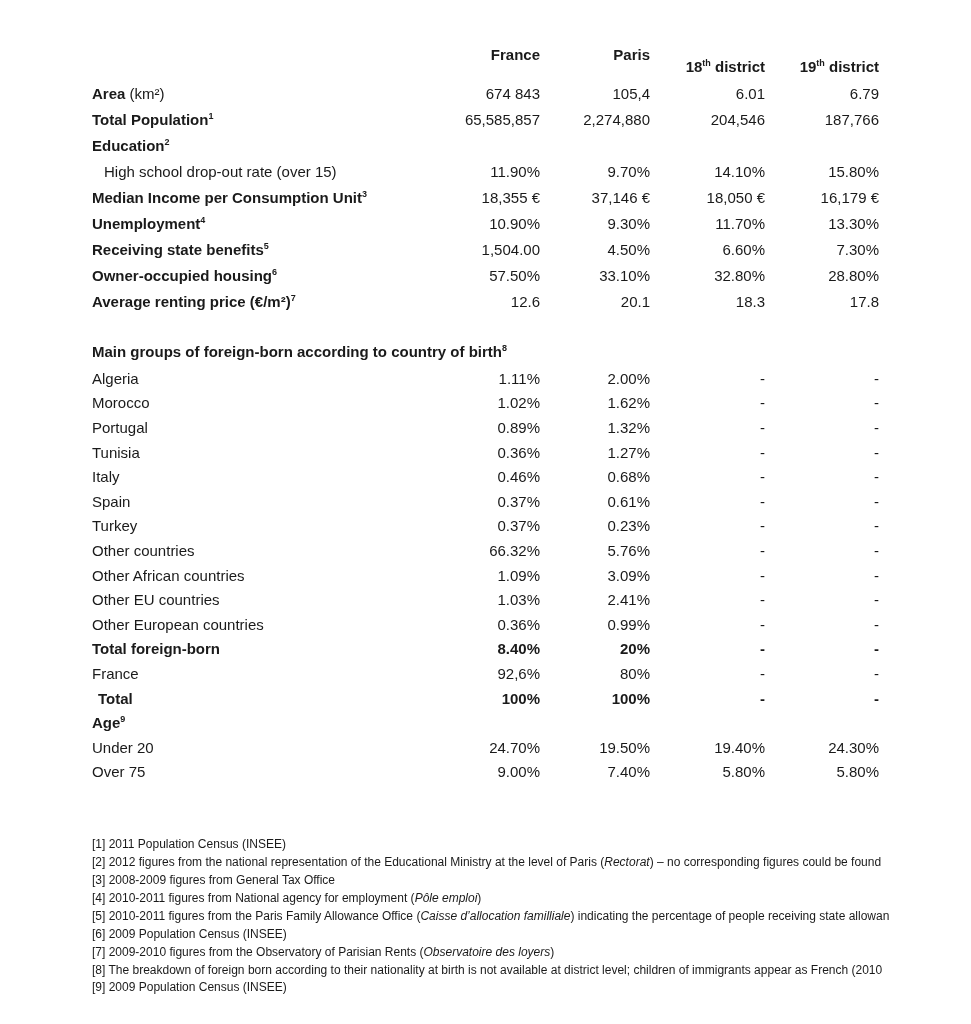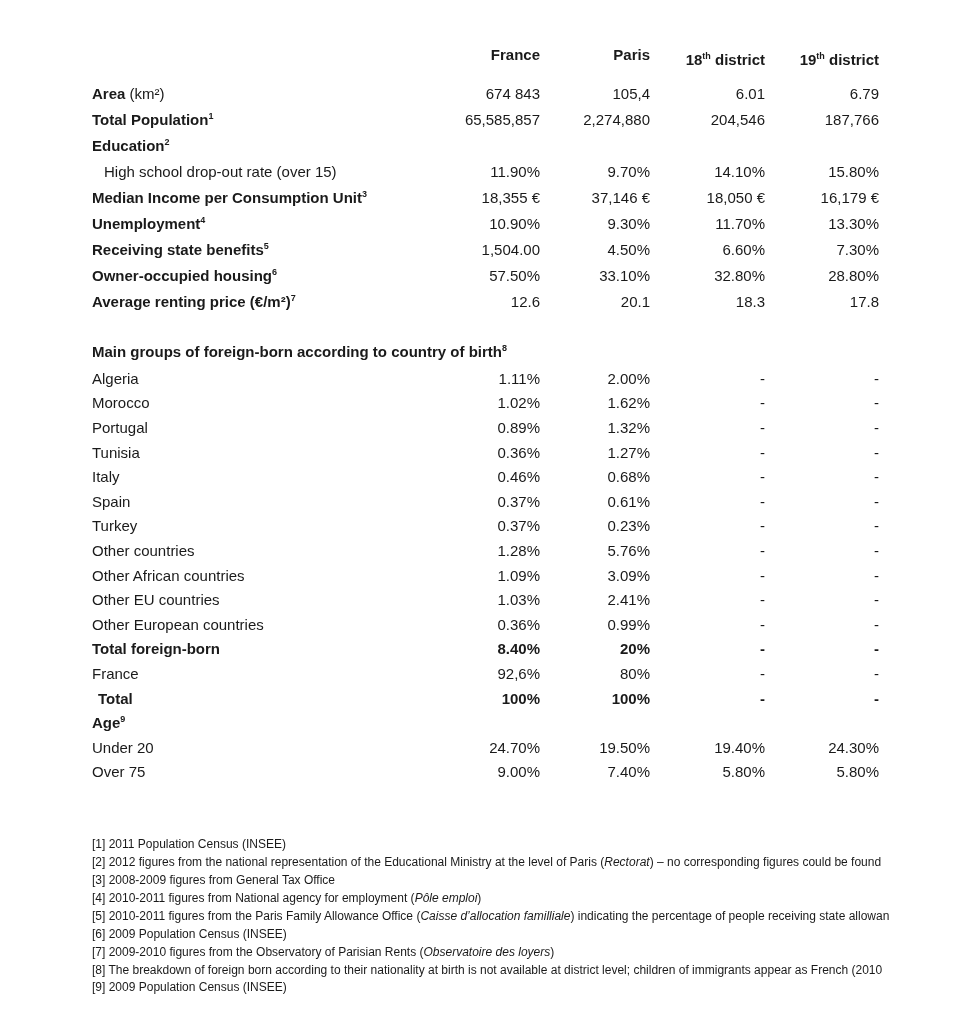--- a/index.html
+++ b/index.html
@@ -22,21 +22,21 @@
 
   
   .header-row { height: 36px; align-items: start; }
   .header-row .cell.label { }
   .col-head {
     font-weight: bold;
     text-align: right;
     line-height: 22px;
     white-space: nowrap;
   }
-  .col-head.shifted { position: relative; top: 5px; }
+  .col-head.shifted { position: relative; top: 12px; }
 
   sup { font-size: 9px; line-height: 0; }
 
   
   .row.stats { height: 26px; }
   .row.section-heading { margin-top: 23px; height: 29px; }
   .row.foreign { height: 24.6px; }
   .row.age-heading { height: 24.7px; }
   .row.age { height: 24.6px; }
 
@@ -181,21 +181,21 @@
         </div>
         <div class="grid-row row foreign">
           <div class="cell label"><span class="">Turkey</span></div>
           <div class="cell val">0.37%</div>
           <div class="cell val">0.23%</div>
           <div class="cell val">-</div>
           <div class="cell val">-</div>
         </div>
         <div class="grid-row row foreign">
           <div class="cell label"><span class="">Other countries</span></div>
-          <div class="cell val">1.28%</div>
+          <div class="cell val">66.32%</div>
           <div class="cell val">5.76%</div>
           <div class="cell val">-</div>
           <div class="cell val">-</div>
         </div>
         <div class="grid-row row foreign">
           <div class="cell label"><span class="">Other African countries</span></div>
           <div class="cell val">1.09%</div>
           <div class="cell val">3.09%</div>
           <div class="cell val">-</div>
           <div class="cell val">-</div>

